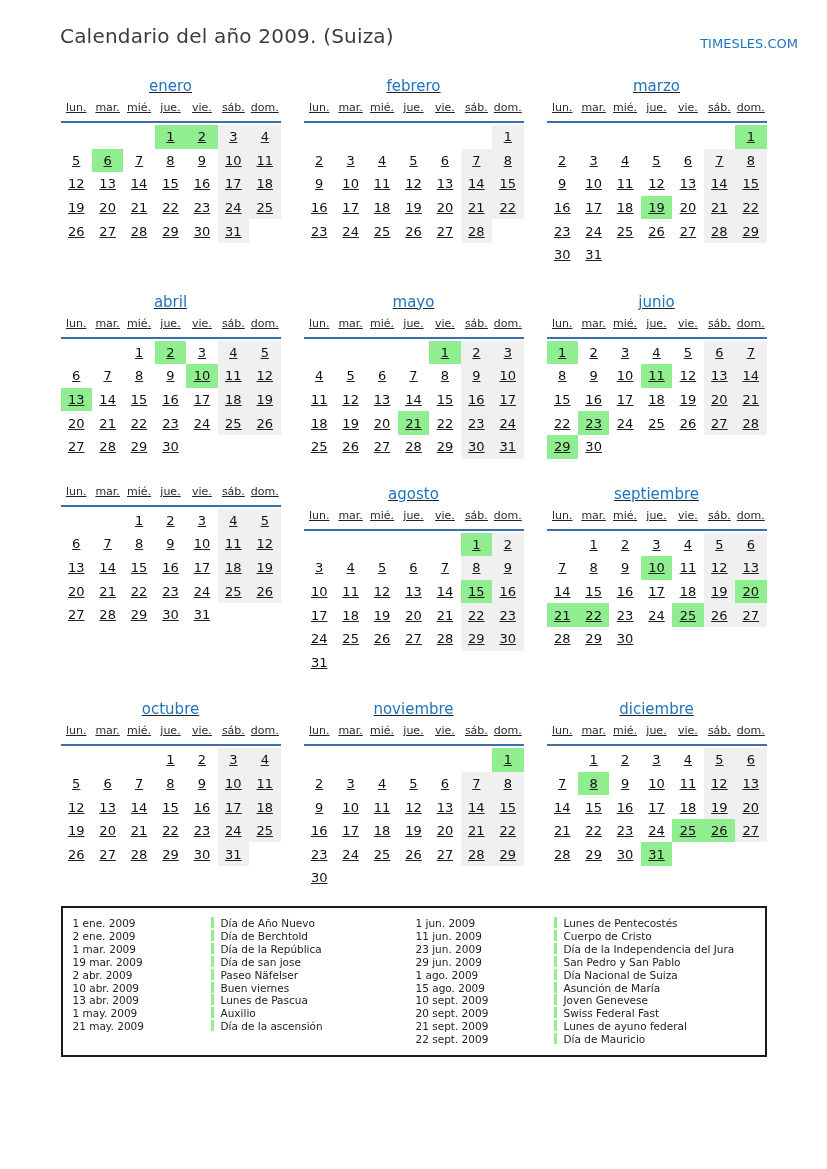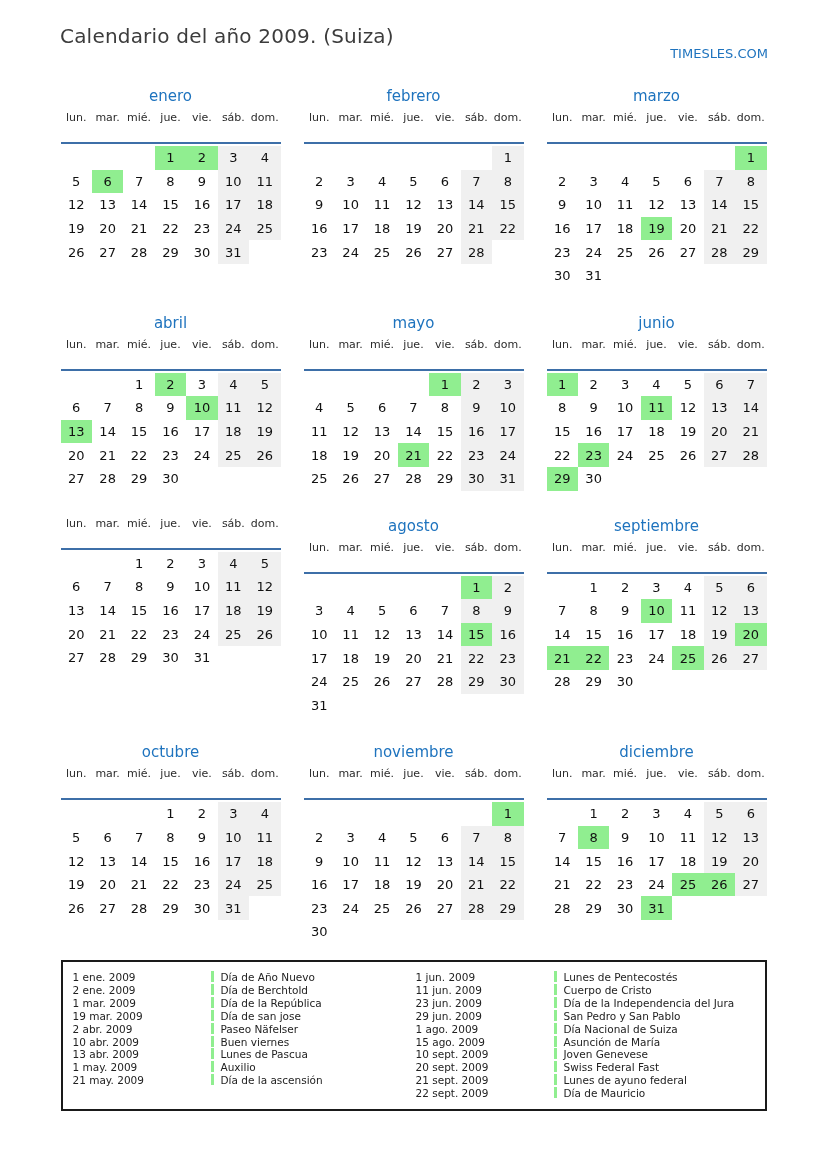--- a/index.html
+++ b/index.html
@@ -5,43 +5,44 @@
   * { box-sizing: border-box; margin: 0; padding: 0; }
   html, body { background: #ffffff; }
   body {
     width: 827px; height: 1169px;
     font-family: "DejaVu Sans", "Liberation Sans", sans-serif;
     color: #222;
     position: relative;
   }
   .page-header {
     display: flex; justify-content: space-between; align-items: flex-start;
-    padding: 24px 59px 0 60px;
+    padding: 24px 29px 0 60px;
   }
   .page-title { font-size: 20px; font-weight: normal; color: #3c3c3c; letter-spacing: 0.2px; }
-  .site-link { font-size: 13px; color: #1e73be; text-decoration: none; margin-top: 22px; }
+  .site-link { font-size: 13px; color: #1e73be; text-decoration: none; margin-top: 12px; }
 
   .months-grid {
     width: 706px;
     margin: 26px auto 8px auto;
     display: grid;
     grid-template-columns: repeat(3, 220px);
     column-gap: 23px;
     row-gap: 26px;
     align-items: start;
+    text-decoration: underline;
   }
   .month { width: 220px; }
   .month-title {
     text-align: center; color: #1e73be; font-size: 15px;
     margin-bottom: 6px;
   }
   .weekdays {
     display: grid; grid-template-columns: repeat(7, 1fr);
     border-bottom: 2px solid #3d6fa8;
-    padding-bottom: 18px;
+    padding-bottom: 7px;
   }
   .weekdays span {
     text-align: center; font-size: 11px; color: #2b2b2b;
   }
   .weeks { margin-top: 2px; }
   .week-row { display: grid; grid-template-columns: repeat(7, 1fr); }
   .day-cell, .empty-cell {
     height: 23.6px; display: flex; align-items: center; justify-content: center;
     font-size: 13px; color: #111;
   }

